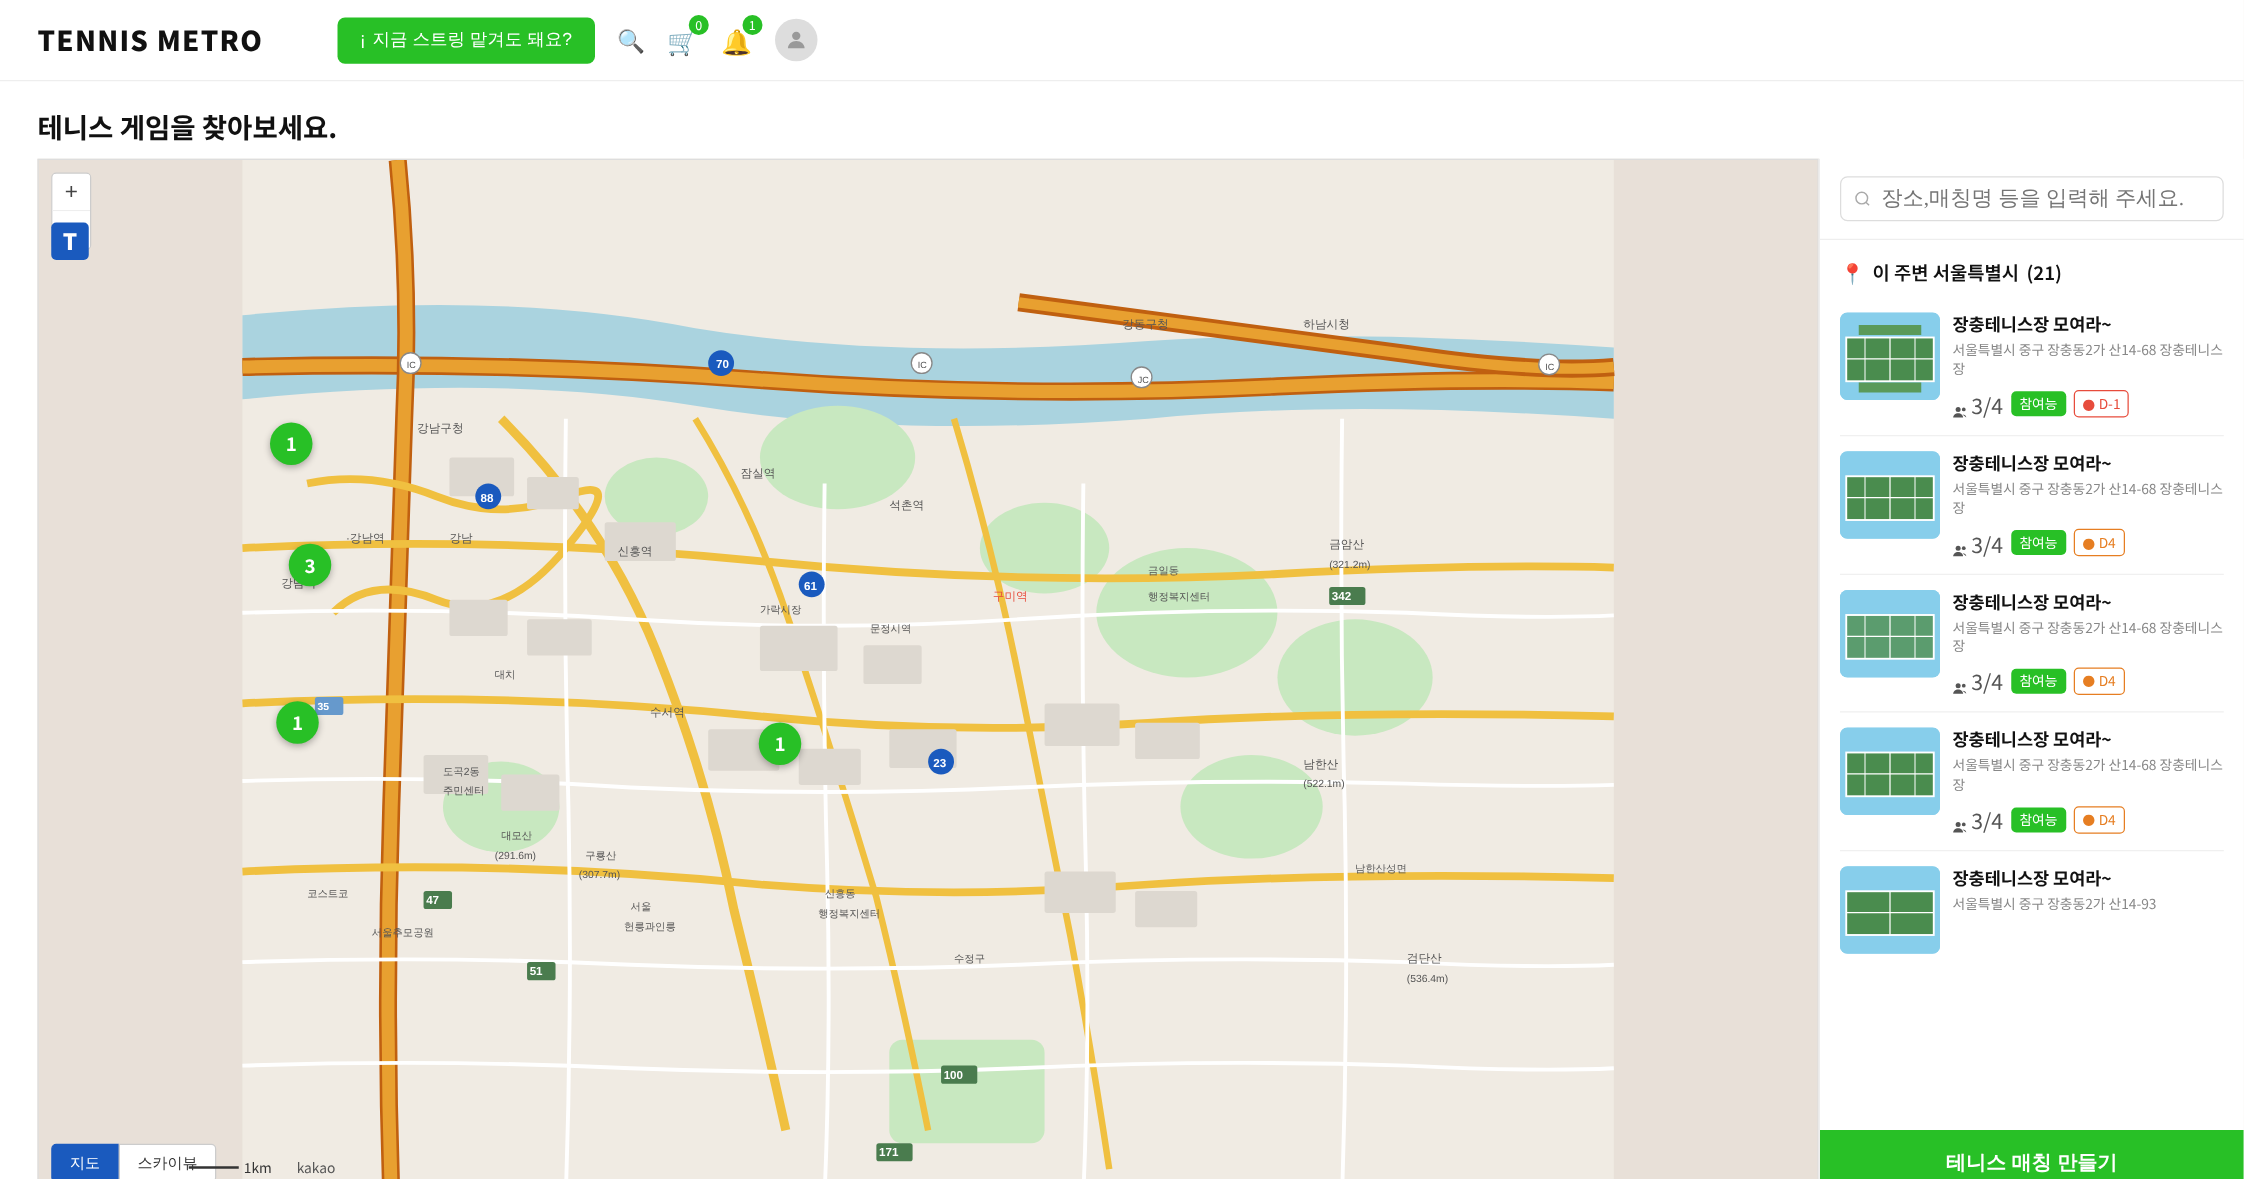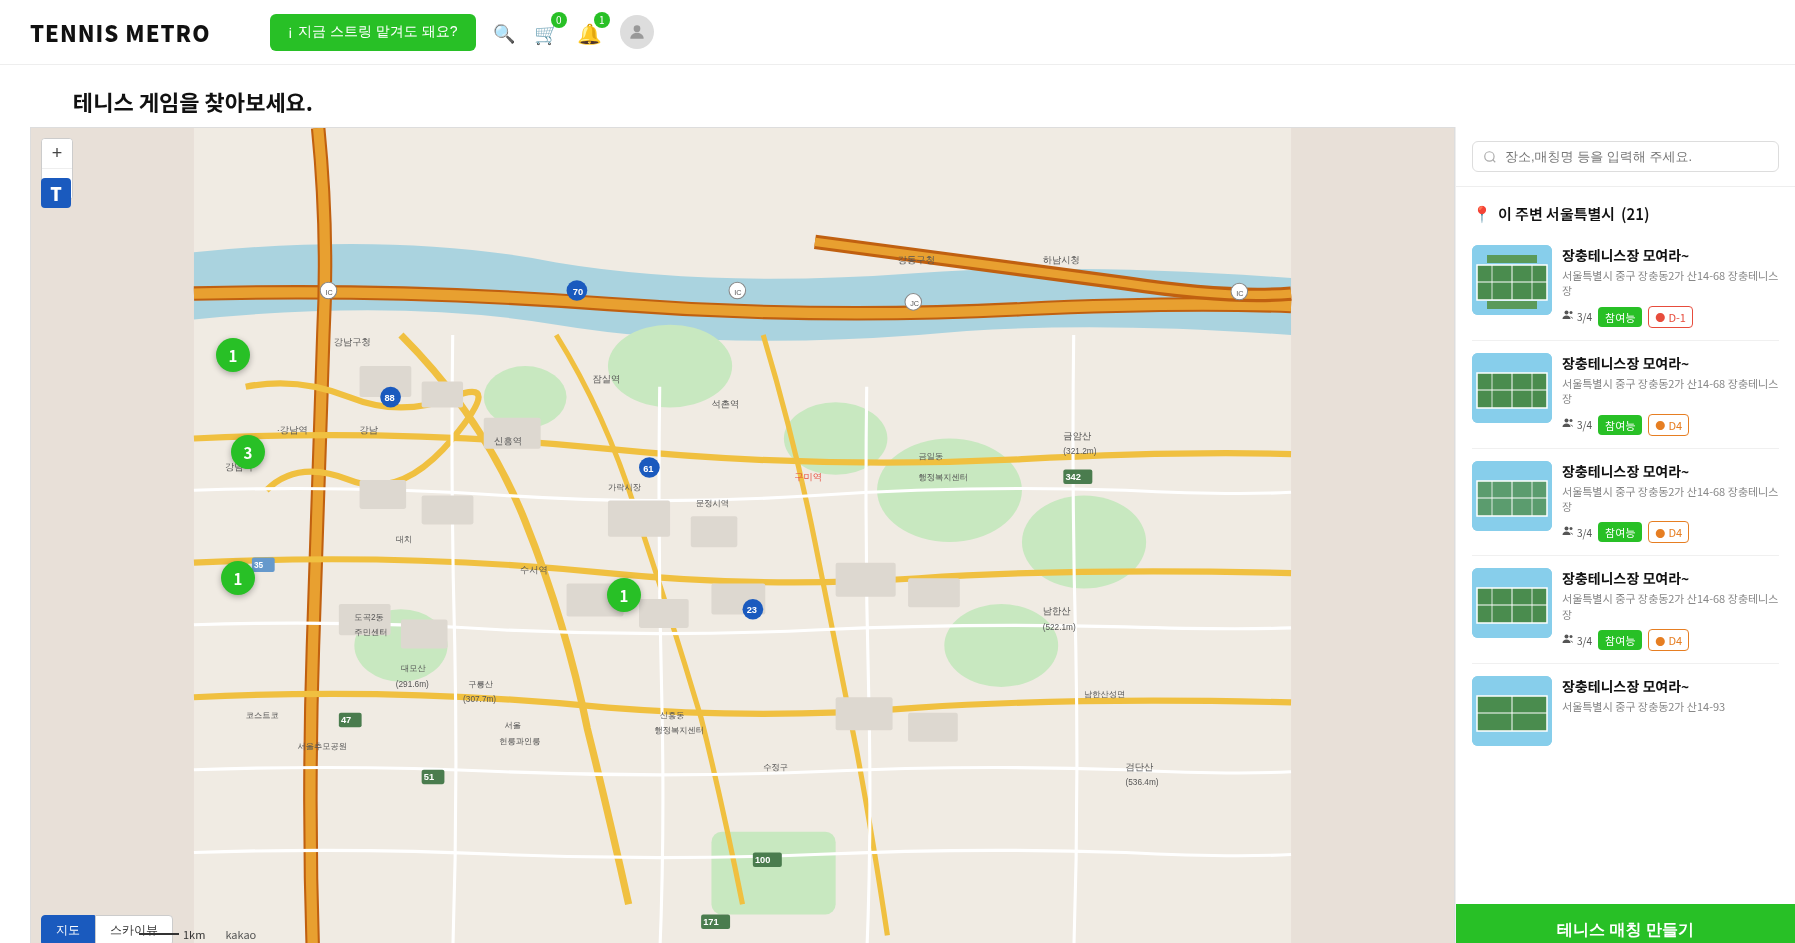--- a/index.html
+++ b/index.html
@@ -84,25 +84,24 @@
       cursor: pointer;
       display: flex;
       align-items: center;
       justify-content: center;
       font-size: 18px;
       color: #888;
     }
 
     
     .page-title-area {
-      padding: 20px 47px 10px;
+      padding: 20px 30px 10px;
       font-size: 22px;
       font-weight: 700;
       color: #111;
-      margin-left: 26px;
     }
 
     
     .main-content {
       display: flex;
       height: 830px;
     }
 
     
     .map-area {
@@ -205,21 +204,21 @@
       background: #1a5abe;
       color: #fff;
       border-color: #1a5abe;
     }
     .map-view-btn:first-child { border-radius: 4px 0 0 4px; }
     .map-view-btn:last-child { border-radius: 0 4px 4px 0; }
 
     .map-scale {
       position: absolute;
       bottom: 14px;
-      left: 108px;
+      left: 120px;
       font-size: 11px;
       color: #333;
       z-index: 10;
       display: flex;
       align-items: center;
       gap: 4px;
     }
     .scale-bar {
       width: 40px;
       height: 2px;
@@ -246,23 +245,24 @@
       display: flex;
       align-items: center;
       border: 1px solid #ddd;
       border-radius: 6px;
       padding: 7px 10px;
       gap: 8px;
     }
     .search-input-wrap input {
       border: none;
       outline: none;
-      font-size: 13px;
+      font-size: 17px;
       color: #888;
       flex: 1;
+      font-family: Liberation Serif, serif;
     }
 
     .nearby-header {
       padding: 14px 16px 8px;
       display: flex;
       align-items: center;
       gap: 6px;
       font-size: 15px;
       font-weight: 600;
       color: #111;
@@ -316,23 +316,23 @@
     }
     .venue-tags {
       display: flex;
       align-items: center;
       gap: 6px;
       margin-top: 4px;
       flex-wrap: wrap;
     }
     .tag-people {
       display: flex;
-      align-items: flex-start;
+      align-items: flex-end;
       gap: 3px;
-      font-size: 10px;
+      font-size: 17px;
       color: #555;
     }
     .tag-green {
       background: #28c026;
       color: #fff;
       border-radius: 4px;
       padding: 2px 7px;
       font-size: 11px;
     }
     .tag-deadline {

